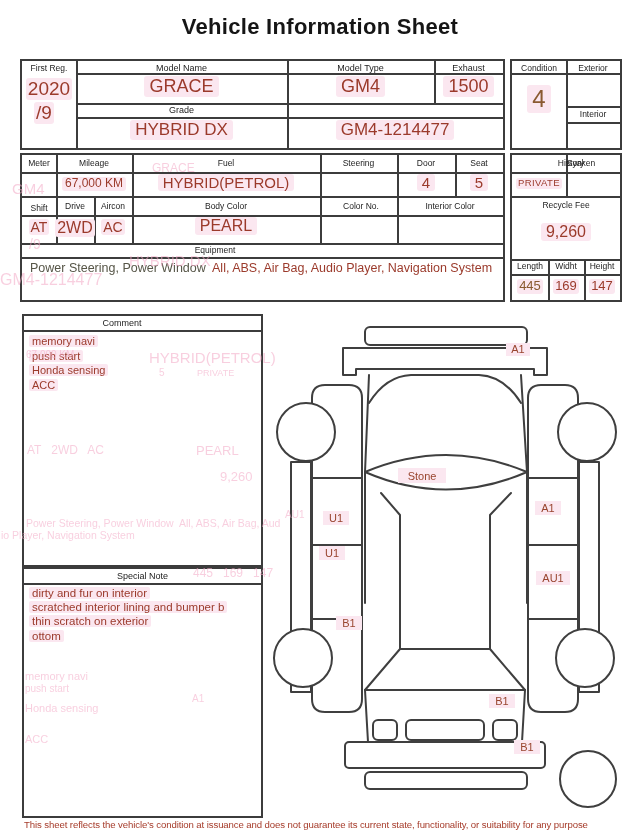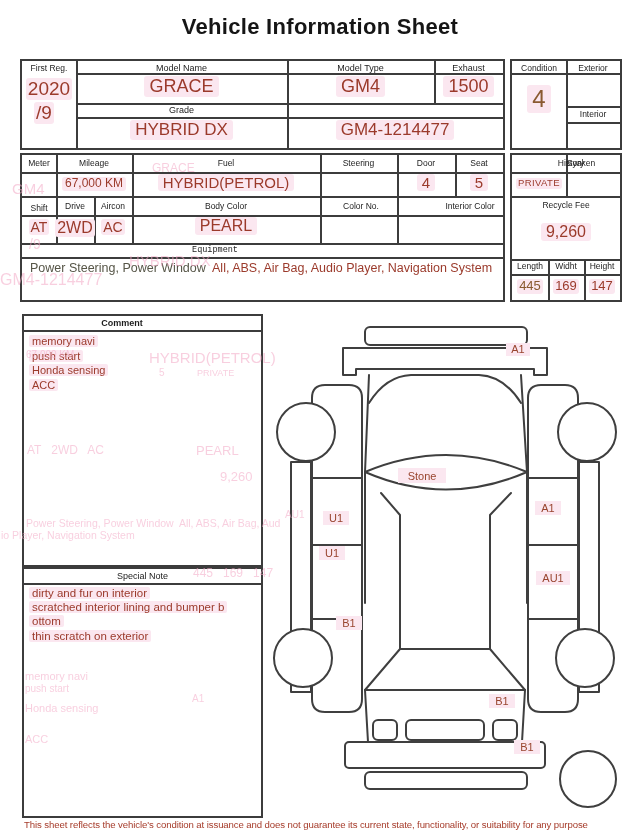--- a/index.html
+++ b/index.html
@@ -124,36 +124,36 @@
       </div>
     <div class="val" style="left:433px;top:19px;width:48px;font-size:15px;">
         <span class="hl">5</span>
       </div>
 
     <div class="hdr sm" style="left:0;top:48px;width:34px;">Shift</div>
     <div class="hdr sm" style="left:34px;top:46px;width:38px;">Drive</div>
     <div class="hdr sm" style="left:72px;top:46px;width:38px;">Aircon</div>
     <div class="hdr sm" style="left:110px;top:46px;width:188px;">Body Color</div>
     <div class="hdr sm" style="left:298px;top:46px;width:82px;">Color No.</div>
-    <div class="hdr sm" style="left:375px;top:46px;width:106px;margin-left:20px;">Interior Color</div>
+    <div class="hdr sm" style="left:375px;top:46px;width:106px;">Interior Color</div>
 
     <div class="val" style="left:0;top:64px;width:34px;font-size:14px;">
         <span class="hl" style="padding:0 2px;">AT</span>
       </div>
     <div class="val" style="left:34px;top:64px;width:38px;font-size:16px;">
         <span class="hl" style="padding:0 2px;">2WD</span>
       </div>
     <div class="val" style="left:72px;top:64px;width:38px;font-size:14px;">
         <span class="hl" style="padding:0 2px;">AC</span>
       </div>
     <div class="val" style="left:110px;top:62px;width:188px;font-size:16px;">
         <span class="hl">PEARL</span>
       </div>
 
-    <div class="hdr sm" style="left:0;top:90px;width:386px;font-family:Liberation Mono, monospace;">Equipment</div>
+    <div class="hdr sm" style="left:0;top:90px;width:386px;">Equipment</div>
     <div class="equip" style="left:8px;top:106px;"><span class="p1">Power Steering, Power Window</span><span class="p2">  All, ABS, Air Bag, Audio Player, Navigation System</span></div>
   </div>
 
   <div class="box" style="left:510px;top:153px;width:112px;height:149px;">
     <div class="hline" style="left:0;top:17px;width:108px;"></div>
     <div class="hline" style="left:0;top:41px;width:108px;"></div>
     <div class="vline" style="left:54px;top:0;height:41px;"></div>
     <div class="hline" style="left:0;top:104px;width:108px;"></div>
     <div class="hline" style="left:0;top:119px;width:108px;"></div>
     <div class="vline" style="left:36px;top:104px;height:41px;"></div>
@@ -179,37 +179,37 @@
     <div class="val" style="left:36px;top:124px;width:36px;font-size:13px;">
         <span class="hl" style="padding:0 2px;">169</span>
       </div>
     <div class="val" style="left:72px;top:124px;width:36px;font-size:13px;">
         <span class="hl" style="padding:0 2px;">147</span>
       </div>
   </div>
 
   <div class="box" style="left:22px;top:314px;width:241px;height:253px;">
     <div class="hline" style="left:0;top:14px;width:237px;"></div>
-    <div class="hdr" style="left:0;top:2px;width:196px;font-weight:bold;">Comment</div>
+    <div class="hdr" style="left:0;top:2px;width:196px;">Comment</div>
     <div class="notes" style="left:5px;top:19px;font-size:11px;line-height:13.5px;">
       <div><span class="hl">memory navi</span></div>
       <div><span class="hl">push start</span></div>
       <div><span class="hl">Honda sensing</span></div>
       <div><span class="hl">ACC</span></div>
     </div>
   </div>
 
   <div class="box" style="left:22px;top:567px;width:241px;height:251px;">
     <div class="hline" style="left:0;top:14px;width:237px;"></div>
     <div class="hdr" style="left:0;top:2px;width:237px;">Special Note</div>
     <div class="notes" style="left:5px;top:18px;font-size:11.5px;line-height:13px;">
       <div><span class="hl">dirty and fur on interior</span></div>
       <div><span class="hl">scratched interior lining and bumper b</span></div>
+      <div><span class="hl">thin scratch on exterior</span></div>
       <div><span class="hl">ottom</span></div>
-      <div><span class="hl">thin scratch on exterior</span></div>
     </div>
   </div>
 
   <svg style="position:absolute;left:270px;top:305px;" width="360" height="520" viewBox="0 0 360 520">
     <g fill="#ffffff" stroke="#3f3f3f" stroke-width="2" stroke-linejoin="round" stroke-linecap="round">
 
       <rect x="21" y="157" width="20" height="230"></rect>
       <rect x="309" y="157" width="20" height="230"></rect>
 
       <path d="M42,173 V93 Q42,80 55,80 H79 Q92,80 92,93 V173 Z"></path>

